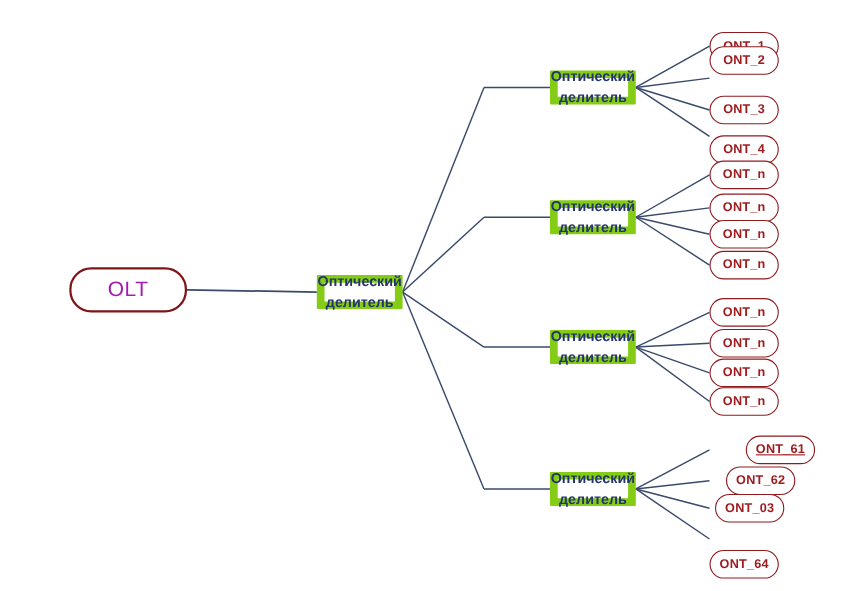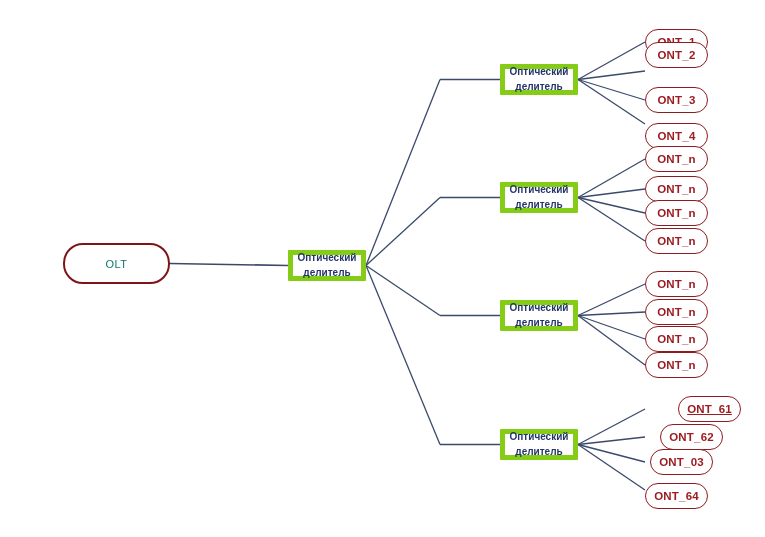--- a/index.html
+++ b/index.html
@@ -32,29 +32,29 @@
     display: flex;
     align-items: center;
     justify-content: center;
     text-align: center;
     background: #ffffff;
     z-index: 2;
   }
   .olt-node {
     border: 2px solid #7d1418;
     border-radius: 20px;
-    color: #0f766e;
-    font-size: 11px;
+    color: #a21caf;
+    font-size: 19px;
     letter-spacing: 0.5px;
   }
   .splitter-node {
-    border: 5px solid #84cc16;
+    border: 7px solid #84cc16;
     border-radius: 1px;
     color: #24356b;
-    font-size: 10px;
+    font-size: 13px;
     font-weight: bold;
     line-height: 1.45;
     padding: 7px 2px;
   }
   .splitter-node .lbl {
     display: block;
     width: 100%;
   }
   .ont-node {
     border: 1.5px solid #8e1b1f;
@@ -168,17 +168,17 @@
       </div>
       <div class="node ont-node" style="left: 678px; top: 396px; width: 63px; height: 26px; text-decoration: underline;">
         <span>ONT_61</span>
       </div>
       <div class="node ont-node" style="left: 660px; top: 424px; width: 63px; height: 26px;">
         <span>ONT_62</span>
       </div>
       <div class="node ont-node" style="left: 650px; top: 449px; width: 63px; height: 26px;">
         <span>ONT_03</span>
       </div>
-      <div class="node ont-node" style="left: 645px; top: 483px; width: 63px; height: 26px;">
+      <div class="node ont-node" style="left: 645px; top: 500px; width: 63px; height: 26px;">
         <span>ONT_64</span>
       </div>
     </div>
 </div>
 
 </body></html>

